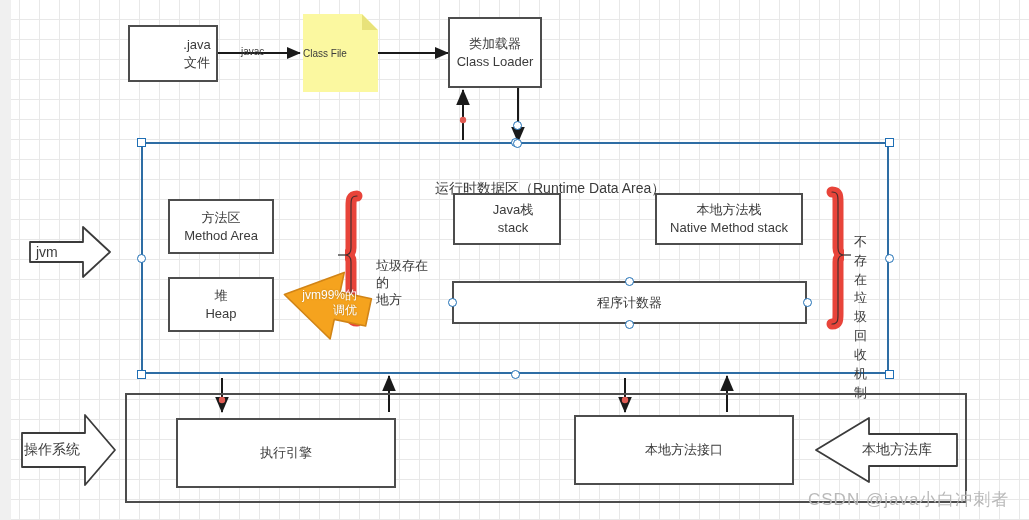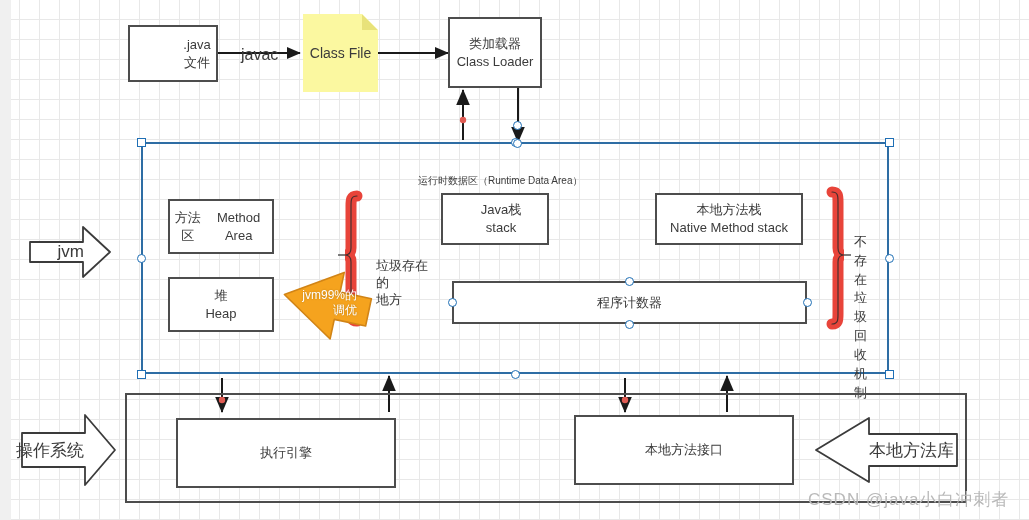--- a/index.html
+++ b/index.html
@@ -23,50 +23,50 @@
   }
   .box{
     position:absolute;box-sizing:border-box;
     border:2px solid #4d4d4d;background:#ffffff;
     display:flex;align-items:center;justify-content:center;
     text-align:center;color:#3b3b3b;font-size:13px;line-height:1.35;
   }
   .note{
     position:absolute;box-sizing:border-box;
     background:#fbf8a0;
-    display:flex;align-items:center;justify-content:center;
-    color:#3b3b3b;font-size:14px;
+    display:flex;align-items:center;justify-content:flex-start;
+    color:#3b3b3b;font-size:10px;
     clip-path:polygon(0 0, calc(100% - 16px) 0, 100% 16px, 100% 100%, 0 100%);
   }
   .note .fold{
     position:absolute;top:0;right:0;width:16px;height:16px;
     background:#e8e27a;
     clip-path:polygon(0 0, 100% 100%, 0 100%);
   }
   .lbl{position:absolute;color:#3b3b3b;font-size:13px;line-height:1.3;white-space:pre-line;}
   svg.overlay{position:absolute;left:0;top:0;width:1029px;height:520px;pointer-events:none;}
   .sel-rect{
     position:absolute;box-sizing:border-box;
     border:2px solid #2e6da4;background:transparent;
   }
   .h-sq{position:absolute;width:9px;height:9px;background:#ffffff;border:1.5px solid #1f6fb5;box-sizing:border-box;}
   .h-ci{position:absolute;width:9px;height:9px;background:#ffffff;border:1.5px solid #1f6fb5;border-radius:50%;box-sizing:border-box;}
   .watermark{
     position:absolute;color:#b9b9b9;font-size:17px;letter-spacing:1px;
     white-space:nowrap;
   }
   .arrow-text{
-    position:absolute;color:#3b3b3b;font-size:17px;
-    display:flex;align-items:center;justify-content:flex-end;white-space:nowrap;
+    position:absolute;color:#3b3b3b;font-size:14px;
+    display:flex;align-items:center;justify-content:flex-start;white-space:nowrap;
   }
   .orange-text{
     position:absolute;color:#ffffff;font-size:12px;line-height:1.25;text-align:right;
     text-shadow:0 0 2px rgba(0,0,0,.25);
   }
-  .edge-label{position:absolute;color:#3b3b3b;font-size:16px;background:transparent;}
+  .edge-label{position:absolute;color:#3b3b3b;font-size:10px;background:transparent;}
 </style>
 </head>
 <body>
 
 <div id="canvas">
 
   <div class="left-gutter"></div>
 
   <svg class="overlay" viewBox="0 0 1029 520">
     <defs>
@@ -154,35 +154,35 @@
     <span>Class File</span>
   </div>
 
   <div class="box" style="left:448px;top:17px;width:94px;height:71px;flex-direction:column;">
     <span>类加载器</span>
     <span>Class Loader</span>
   </div>
 
   <div class="sel-rect" style="left:141px;top:142px;width:748px;height:232px;"></div>
 
-  <div class="lbl" style="left:418px;top:161px;font-size:10px;">
+  <div class="lbl" style="left:435px;top:161px;font-size:14px;">
     <span>运行时数据区（Runtime Data Area）</span>
   </div>
 
-  <div class="box" style="left:168px;top:199px;width:106px;height:55px;">
+  <div class="box" style="left:168px;top:199px;width:106px;height:55px;flex-direction:column;">
     <span>方法区</span>
     <span>Method Area</span>
   </div>
 
   <div class="box" style="left:168px;top:277px;width:106px;height:55px;flex-direction:column;">
     <span>堆</span>
     <span>Heap</span>
   </div>
 
-  <div class="box" style="left:441px;top:193px;width:108px;height:52px;flex-direction:column;padding-left:12px;">
+  <div class="box" style="left:453px;top:193px;width:108px;height:52px;flex-direction:column;padding-left:12px;">
     <span>Java栈</span>
     <span>stack</span>
   </div>
 
   <div class="box" style="left:655px;top:193px;width:148px;height:52px;flex-direction:column;">
     <span>本地方法栈</span>
     <span>Native Method stack</span>
   </div>
 
   <div class="box" style="left:452px;top:281px;width:355px;height:43px;">

